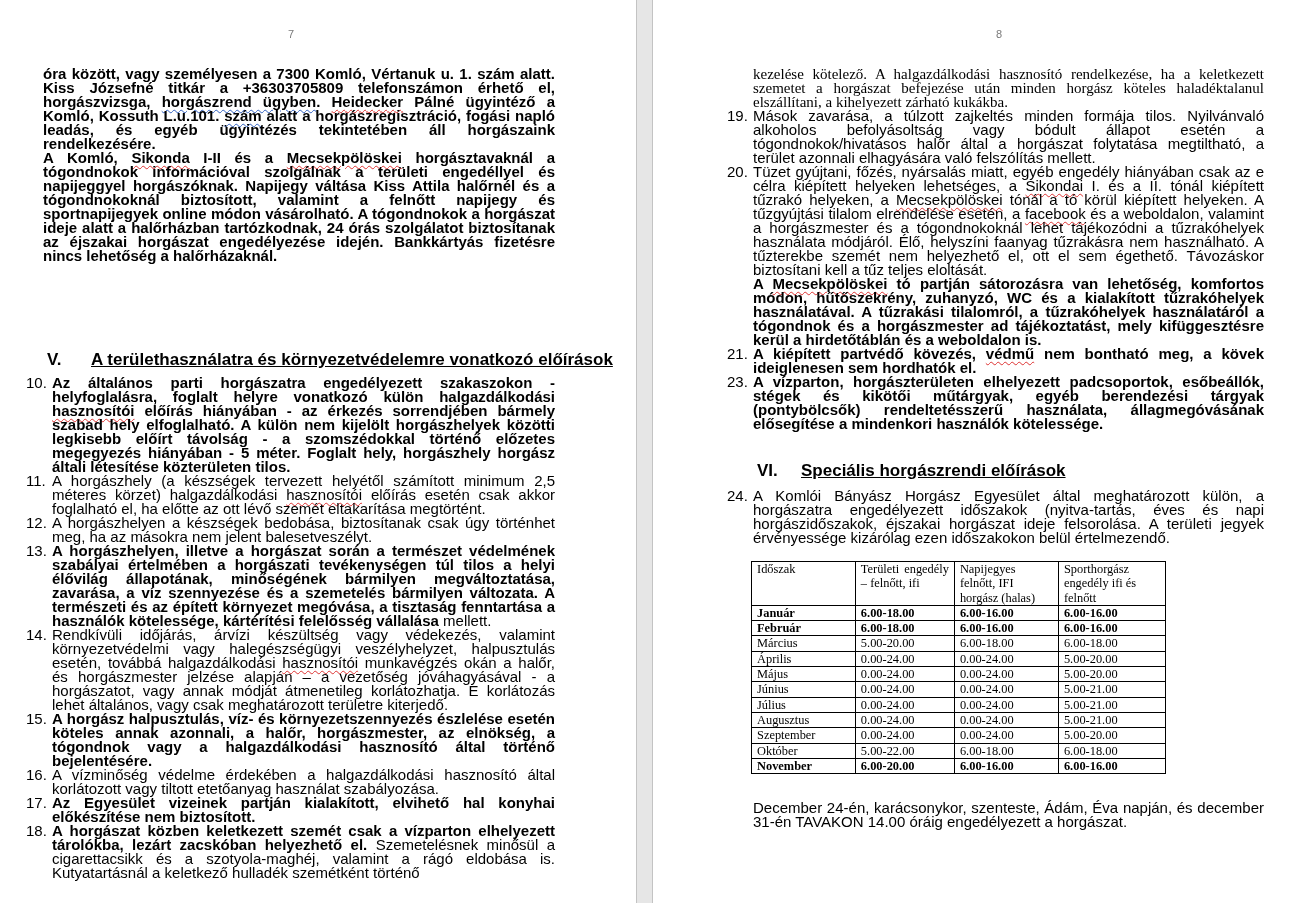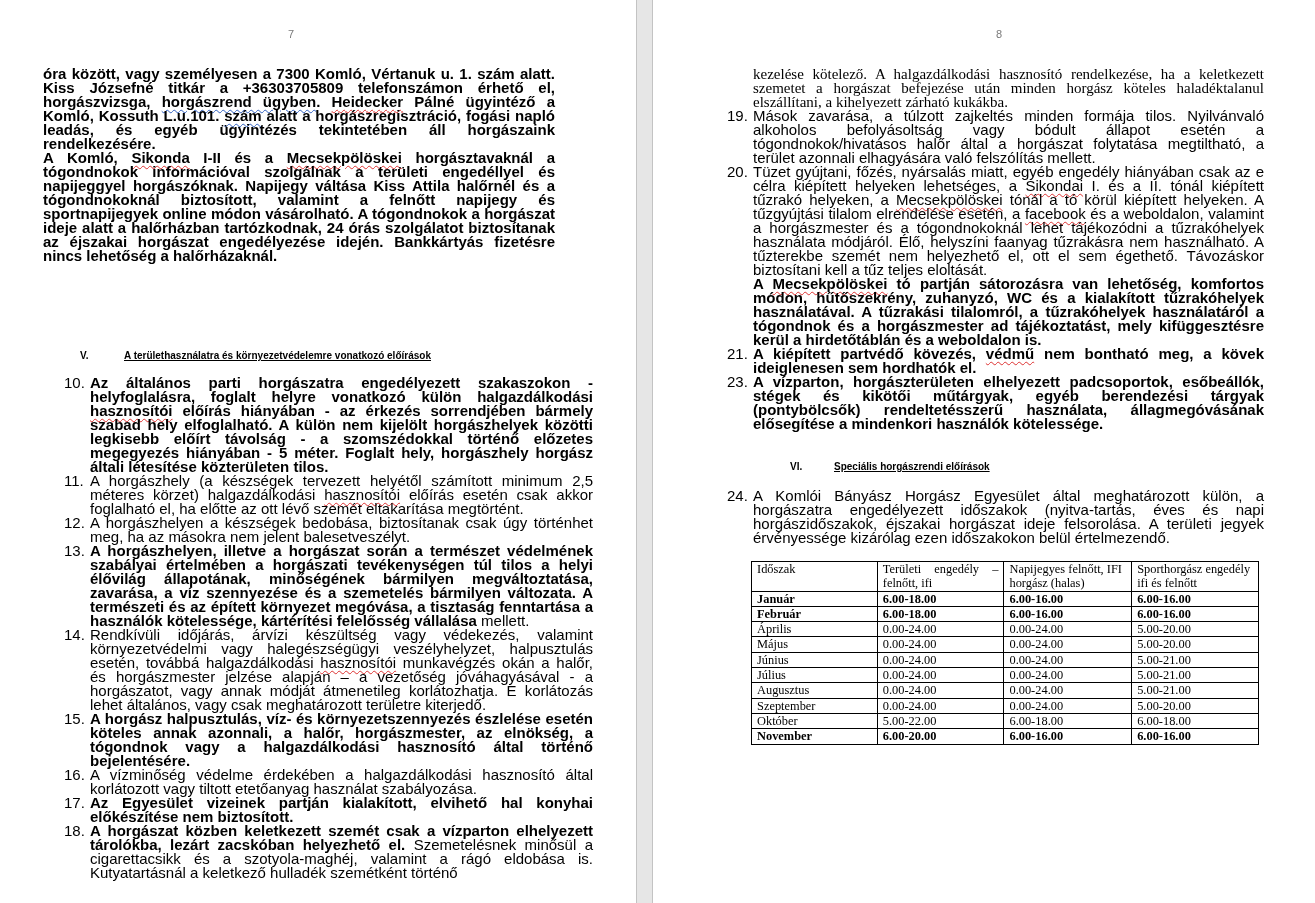--- a/index.html
+++ b/index.html
@@ -11,21 +11,21 @@
   .gap { position:absolute; left:636px; top:0; width:17px; height:903px; background:#e6e6e6;
          border-left:1px solid #c3c3c3; border-right:1px solid #c3c3c3; box-sizing:border-box; }
   .pnum { position:absolute; top:28px; font-size:11px; color:#7a7a7a; width:20px; text-align:center; }
   .txt { position:absolute; font-size:15px; line-height:14px; text-align:justify; }
   .txt p { margin:0; }
   .b { font-weight:bold; }
   .sq { text-decoration:underline wavy #d33; text-decoration-thickness:1px; text-underline-offset:2px; }
   .sqb { text-decoration:underline wavy #3060c0; text-decoration-thickness:1px; text-underline-offset:2px; }
   .li { position:relative; padding-left:26px; }
   .li .n { position:absolute; left:0; top:0; font-weight:normal; }
-  .heading { position:absolute; font-size:10px; font-weight:bold;margin-left:33px; }
+  .heading { position:absolute; font-size:17px; font-weight:bold; }
   .heading .num { display:inline-block; width:44px; }
   .heading .t { text-decoration:underline; }
   table.sched { position:absolute; border-collapse:collapse; font-family:"Liberation Serif", serif; font-size:12.4px; }
   table.sched td { border:1px solid #000; padding:0 5px; line-height:14.3px; vertical-align:top; }
   table.sched tr.bold td { font-weight:bold; }
 </style>
 </head>
 <body>
 
 <div class="page" id="page-left">
@@ -33,21 +33,21 @@
 
   <div class="txt b" style="left:43px; top:67px; width:512px;">
     <p><span>óra között, vagy személyesen a 7300 Komló, Vértanuk u. 1. szám alatt. Kiss Józsefné titkár a +36303705809 telefonszámon érhető el, horgászvizsga, </span><span class="sqb">horgászrend ügyben</span><span>. </span><span class="sq">Heidecker</span><span> Pálné ügyintéző a Komló, Kossuth L.u.101. </span><span class="sqb">szám</span><span> alatt a horgászregisztráció, fogási napló leadás, és egyéb ügyintézés tekintetében áll horgászaink rendelkezésére.</span></p>
     <p><span>A Komló, </span><span class="sq">Sikonda</span><span> I-II és a </span><span class="sq">Mecsekpölöskei</span><span> horgásztavaknál a tógondnokok információval szolgálnak a területi engedéllyel és napijeggyel horgászóknak. Napijegy váltása Kiss Attila halőrnél és a tógondnokoknál biztosított, valamint a felnőtt napijegy és sportnapijegyek online módon vásárolható. A tógondnokok a horgászat ideje alatt a halőrházban tartózkodnak, 24 órás szolgálatot biztosítanak az éjszakai horgászat engedélyezése idején. Bankkártyás fizetésre nincs lehetőség a halőrházaknál.</span></p>
   </div>
 
   <div class="heading" style="left:47px; top:350px;">
     <span class="num">V.</span><span class="t">A területhasználatra és környezetvédelemre vonatkozó előírások</span>
   </div>
 
-  <div class="txt" style="left:26px; top:376px; width:529px;margin-left:38px;">
+  <div class="txt" style="left:26px; top:376px; width:529px;">
     <div class="li b"><span class="n">10.</span><span>Az általános parti horgászatra engedélyezett szakaszokon - helyfoglalásra, foglalt helyre vonatkozó külön halgazdálkodási </span><span class="sq">hasznosítói</span><span> előírás hiányában - az érkezés sorrendjében bármely szabad hely elfoglalható. A külön nem kijelölt horgászhelyek közötti legkisebb előírt távolság - a szomszédokkal történő előzetes megegyezés hiányában - 5 méter. Foglalt hely, horgászhely horgász általi létesítése közterületen tilos.</span></div>
     <div class="li"><span class="n">11.</span><span>A horgászhely (a készségek tervezett helyétől számított minimum 2,5 méteres körzet) halgazdálkodási </span><span class="sq">hasznosítói</span><span> előírás esetén csak akkor foglalható el, ha előtte az ott lévő szemét eltakarítása megtörtént.</span></div>
     <div class="li"><span class="n">12.</span><span>A horgászhelyen a készségek bedobása, biztosítanak csak úgy történhet meg, ha az másokra nem jelent balesetveszélyt.</span></div>
     <div class="li"><span class="n">13.</span><span class="b">A horgászhelyen, illetve a horgászat során a természet védelmének szabályai értelmében a horgászati tevékenységen túl tilos a helyi élővilág állapotának, minőségének bármilyen megváltoztatása, zavarása, a víz szennyezése és a szemetelés bármilyen változata. A természeti és az épített környezet megóvása, a tisztaság fenntartása a használók kötelessége, kártérítési felelősség vállalása</span><span> mellett.</span></div>
     <div class="li"><span class="n">14.</span><span>Rendkívüli időjárás, árvízi készültség vagy védekezés, valamint környezetvédelmi vagy halegészségügyi veszélyhelyzet, halpusztulás esetén, továbbá halgazdálkodási </span><span class="sq">hasznosítói</span><span> munkavégzés okán a halőr, és horgászmester jelzése alapján – a vezetőség jóváhagyásával - a horgászatot, vagy annak módját átmenetileg korlátozhatja. E korlátozás lehet általános, vagy csak meghatározott területre kiterjedő.</span></div>
     <div class="li b"><span class="n">15.</span><span>A horgász halpusztulás, víz- és környezetszennyezés észlelése esetén köteles annak azonnali, a halőr, horgászmester, az elnökség, a tógondnok vagy a halgazdálkodási hasznosító által történő bejelentésére.</span></div>
     <div class="li"><span class="n">16.</span><span>A vízminőség védelme érdekében a halgazdálkodási hasznosító által korlátozott vagy tiltott etetőanyag használat szabályozása.</span></div>
     <div class="li b"><span class="n">17.</span><span>Az Egyesület vizeinek partján kialakított, elvihető hal konyhai előkészítése nem biztosított.</span></div>
     <div class="li"><span class="n">18.</span><span class="b">A horgászat közben keletkezett szemét csak a vízparton elhelyezett tárolókba, lezárt zacskóban helyezhető el.</span><span> Szemetelésnek minősül a cigarettacsikk és a szotyola-maghéj, valamint a rágó eldobása is. Kutyatartásnál a keletkező hulladék szemétként történő</span></div>
   </div>
@@ -68,21 +68,21 @@
   </div>
 
   <div class="heading" style="left:104px; top:461px;">
     <span class="num">VI.</span><span class="t">Speciális horgászrendi előírások</span>
   </div>
 
   <div class="txt" style="left:74px; top:489px; width:537px;">
     <div class="li"><span class="n">24.</span><span>A Komlói Bányász Horgász Egyesület által meghatározott külön, a horgászatra engedélyezett időszakok (nyitva-tartás, éves és napi horgászidőszakok, éjszakai horgászat ideje felsorolása. A területi jegyek érvényessége kizárólag ezen időszakokon belül értelmezendő.</span></div>
   </div>
 
-  <table class="sched" style="left:98px; top:561px; width:508px;">
+  <table class="sched" style="left:98px; top:561px; width:415px;">
     <colgroup>
         <col style="width:126px">
         <col style="width:127px">
         <col style="width:128px">
         <col style="width:127px">
       </colgroup>
     <tbody>
         <tr>
       <td>Időszak</td>
       <td style="text-align:justify">Területi engedély – felnőtt, ifi</td>
@@ -93,20 +93,26 @@
           <td>Január</td>
           <td>6.00-18.00</td>
           <td>6.00-16.00</td>
           <td>6.00-16.00</td>
         </tr>
     <tr class="bold">
           <td>Február</td>
           <td>6.00-18.00</td>
           <td>6.00-16.00</td>
           <td>6.00-16.00</td>
+        </tr>
+    <tr>
+          <td>Március</td>
+          <td>5.00-20.00</td>
+          <td>6.00-18.00</td>
+          <td>6.00-18.00</td>
         </tr>
     <tr>
           <td>Április</td>
           <td>0.00-24.00</td>
           <td>0.00-24.00</td>
           <td>5.00-20.00</td>
         </tr>
     <tr>
           <td>Május</td>
           <td>0.00-24.00</td>
@@ -145,13 +151,14 @@
         </tr>
     <tr class="bold">
           <td>November</td>
           <td>6.00-20.00</td>
           <td>6.00-16.00</td>
           <td>6.00-16.00</td>
         </tr>
   </tbody>
     </table>
 
+  <div class="txt" style="left:100px; top:801px; width:511px;">December 24-én, karácsonykor, szenteste, Ádám, Éva napján, és december 31-én TAVAKON  14.00 óráig engedélyezett a horgászat.</div>
 </div>
 
 </body></html>

